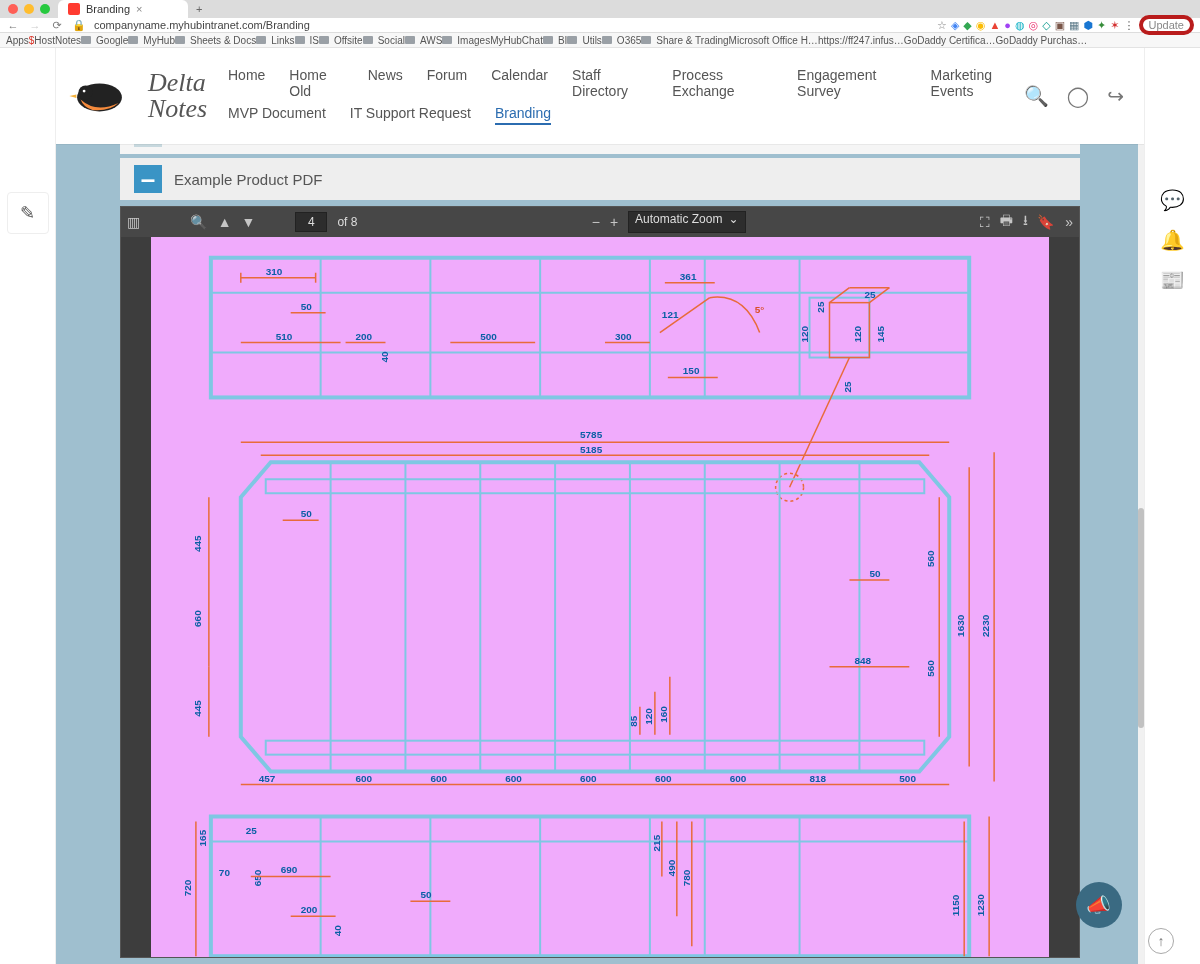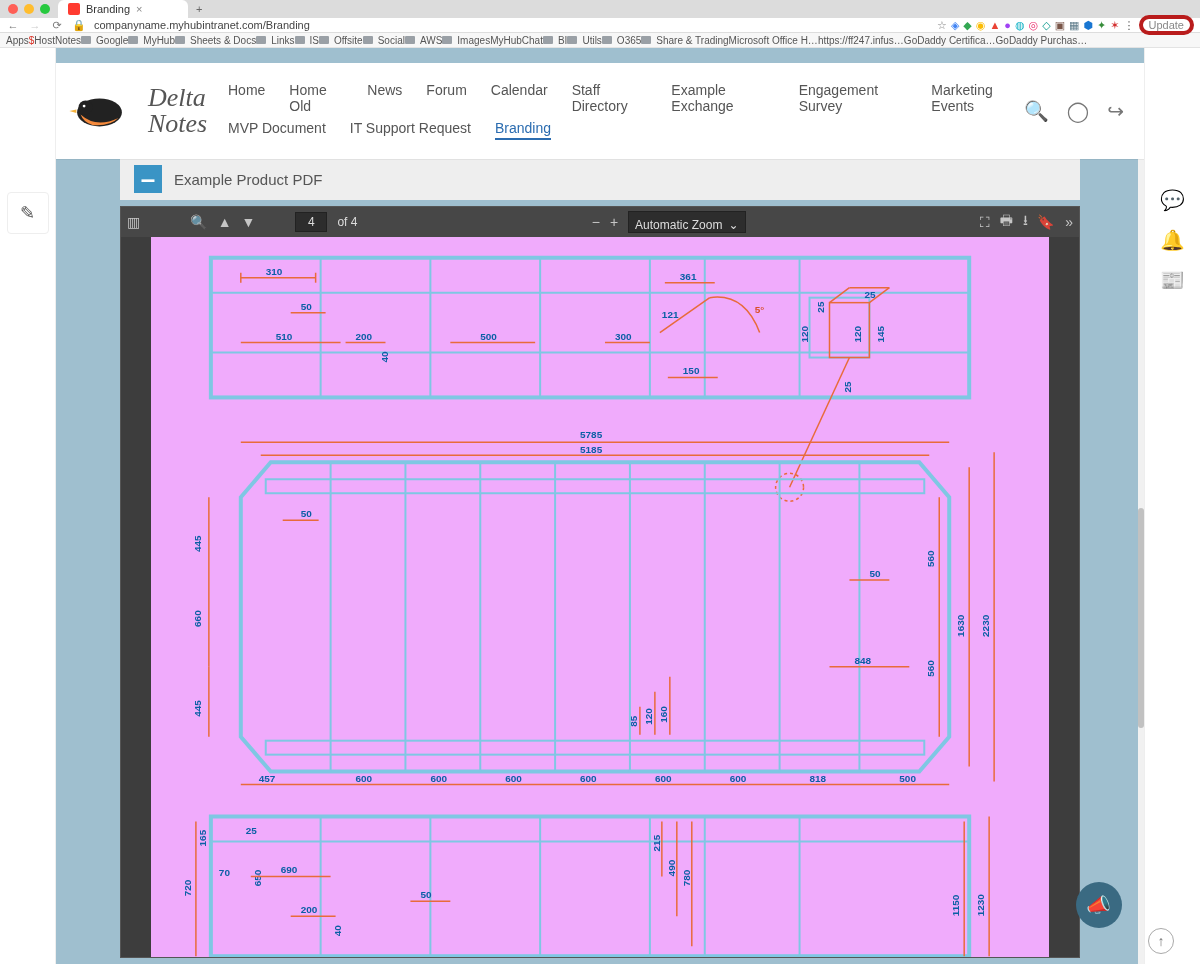--- a/index.html
+++ b/index.html
@@ -21,42 +21,42 @@
 .bmbar .bm{display:inline-flex;align-items:center;gap:3px}
 .bmbar .folder:before{content:"";display:inline-block;width:10px;height:8px;background:#9aa0a6;border-radius:1px;margin-right:2px}
 .body{display:grid;grid-template-columns:56px 1fr 56px;height:918px;background:#fff}
 .leftcol{background:#fff;border-right:1px solid #eee;padding-top:140px}
 .iconbtn{width:40px;height:40px;border:1px solid #eee;border-radius:4px;margin:4px auto;display:flex;align-items:center;justify-content:center;color:#555;font-size:18px;cursor:pointer}
 .rightcol{background:#fff;border-left:1px solid #eee;padding-top:140px;display:flex;flex-direction:column;align-items:center;gap:16px}
 .rightcol .rico{font-size:20px;color:#444;cursor:pointer}
 .scrolltrack{position:absolute;right:56px;top:56px;width:6px;height:860px;background:#f1f1f1}
 .scrollthumb{position:absolute;right:56px;top:460px;width:6px;height:220px;background:#c1c1c1;border-radius:3px}
 .center{position:relative;background:#fff}
-.site-header{position:absolute;top:15px;left:0;right:0;height:96px;background:#fff;display:flex;align-items:center;padding:0 20px 0 0;box-shadow:0 1px 0 rgba(0,0,0,.05);z-index:5}
+.site-header{position:absolute;top:0;left:0;right:0;height:96px;background:#fff;display:flex;align-items:center;padding:0 20px 0 0;box-shadow:0 1px 0 rgba(0,0,0,.05);z-index:5}
 .logo{display:flex;align-items:center;gap:10px;padding-left:12px;min-width:160px}
 .logo svg{width:70px;height:46px}
 .logo-txt{font-family:Georgia,serif;font-style:italic;color:#555;font-size:26px;line-height:1}
 .nav{display:flex;flex-direction:column;gap:6px;padding:8px 0}
 .navrow{display:flex;gap:24px;font-size:14px;color:#555}
 .navrow span{cursor:pointer}
 .navrow .active{color:#2b6cb0;border-bottom:2px solid #2b6cb0;padding-bottom:2px}
 .hdr-actions{margin-left:auto;display:flex;gap:18px;align-items:center;color:#777}
 .hdr-actions .aico{font-size:20px;cursor:pointer}
 .page{position:absolute;top:0;left:0;right:0;bottom:0;background:#9fbfcf;overflow:hidden}
 .content-wrap{width:960px;margin:0 auto;position:relative;top:0}
 .panel{background:#f1f2f2;height:42px;display:flex;align-items:center;padding:0 14px;color:#999;font-size:14px;margin-top:4px}
 .panel.light{background:#f5f5f5;color:#888}
 .panel .plus{width:28px;height:28px;background:#c7d8de;color:#fff;display:flex;align-items:center;justify-content:center;font-size:22px;margin-right:12px;font-weight:bold}
 .panel .minus{width:28px;height:28px;background:#3a94c5;color:#fff;display:flex;align-items:center;justify-content:center;font-size:26px;margin-right:12px;font-weight:bold}
 .panel.dark-title{background:#eee;color:#555;font-size:15px}
 .pdfviewer{background:#3d3d3d;border:1px solid #555;margin-top:6px;height:750px;position:relative}
 .pdf-tb{height:30px;background:#474747;display:flex;align-items:center;color:#ddd;font-size:12px;padding:0 6px;gap:10px}
 .pdf-tb .sp{flex:1}
 .pdf-tb .pno{width:30px;background:#2d2d2d;text-align:center;border:1px solid #222;height:18px;line-height:18px}
-.pdf-tb .zoom{background:#2d2d2d;border:1px solid #222;height:20px;display:flex;align-items:flex-end;padding:0 6px;gap:6px}
+.pdf-tb .zoom{background:#2d2d2d;border:1px solid #222;height:20px;display:flex;align-items:flex-start;padding:0 6px;gap:6px}
 .pdf-tb .tbico{cursor:pointer;font-size:14px;opacity:.85}
 .pdfpage{position:absolute;top:30px;left:30px;right:30px;bottom:0;background:#f0abfc;overflow:hidden}
 .dwg{width:100%;height:100%}
 .fab{position:absolute;right:78px;bottom:38px;width:46px;height:46px;border-radius:50%;background:#3a6a82;color:#fff;display:flex;align-items:center;justify-content:center;font-size:20px;cursor:pointer;z-index:20}
 .scrolltop{position:absolute;right:26px;bottom:12px;width:24px;height:24px;border:1px solid #aaa;border-radius:50%;display:flex;align-items:center;justify-content:center;color:#777;font-size:14px;background:#fff;z-index:20;cursor:pointer}
 .sb{position:relative}
 .dim-txt{font-family:Arial;font-size:10px;fill:#d94f2a;font-weight:bold}
 .dim-blue{fill:#0b5fa5}
 .bluestroke{stroke:#7fc7e3;stroke-width:2;fill:none}
 .bluestroke2{stroke:#7fc7e3;stroke-width:4;fill:none}
@@ -199,21 +199,21 @@
 
         <div class="pdfviewer">
           <div class="pdf-tb">
             <span class="tbico">▥</span>
             <span style="width:30px"></span>
             <span class="tbico">🔍</span>
             <span class="tbico">▲</span>
             <span class="tbico">▼</span>
             <span style="width:20px"></span>
             <span class="pno">4</span>
-            <span>of 4</span>
+            <span>of 8</span>
             <span class="sp"></span>
             <span class="tbico">−</span>
             <span class="tbico">+</span>
             <span class="zoom">
               <span>Automatic Zoom</span>
               <span>⌄</span>
             </span>
             <span class="sp"></span>
             <span class="tbico">⛶</span>
             <span class="tbico">🖶</span>
@@ -437,21 +437,21 @@
         </div>
       </div>
       <div class="nav">
         <div class="navrow">
           <span>Home</span>
           <span>Home Old</span>
           <span>News</span>
           <span>Forum</span>
           <span>Calendar</span>
           <span>Staff Directory</span>
-          <span>Example Exchange</span>
+          <span>Process Exchange</span>
           <span>Engagement Survey</span>
           <span>Marketing Events</span>
         </div>
         <div class="navrow">
           <span>MVP Document</span>
           <span>IT Support Request</span>
           <span class="active">Branding</span>
         </div>
       </div>
       <div class="hdr-actions">

